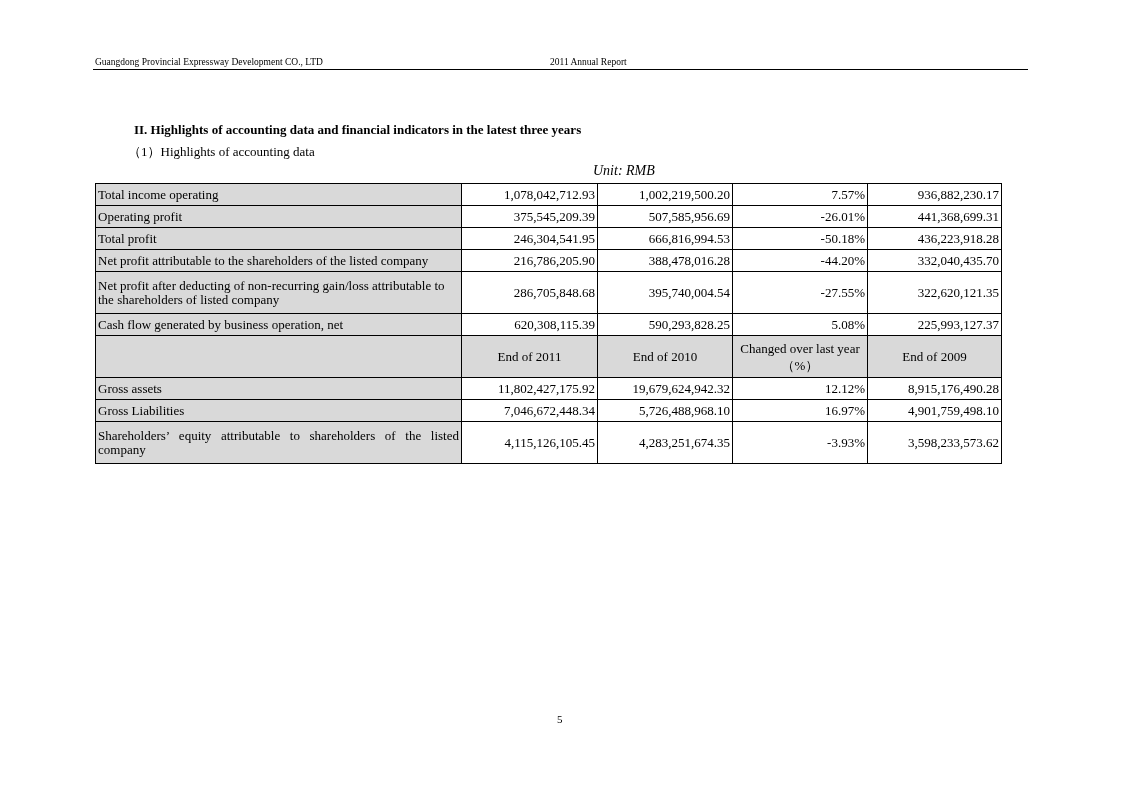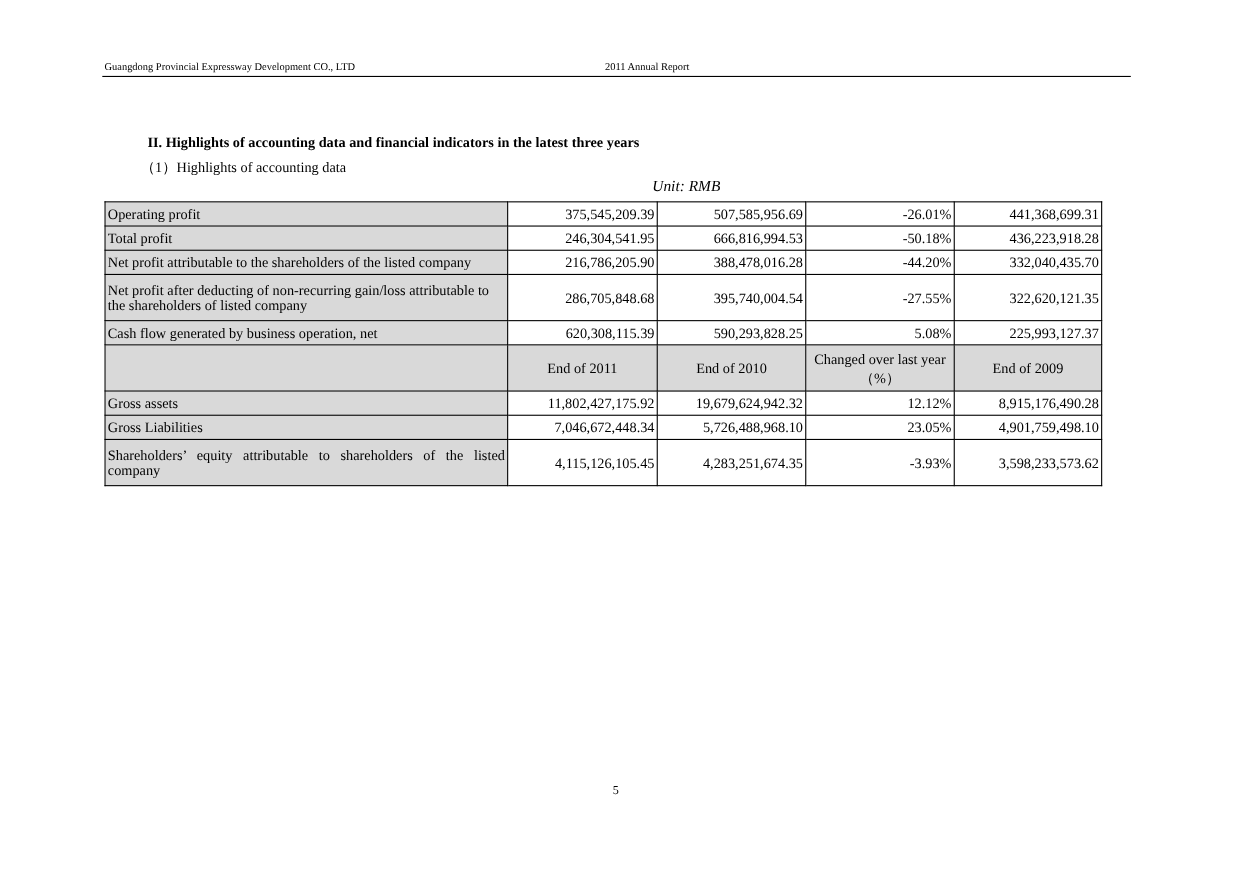--- a/index.html
+++ b/index.html
@@ -35,20 +35,27 @@
 
 <table>
   <colgroup>
     <col style="width:366px">
       <col style="width:136px">
       <col style="width:135px">
       <col style="width:135px">
       <col style="width:134px">
   </colgroup>
   <tbody>
+  <tr class="one">
+    <td class="lbl">Total income operating</td>
+    <td class="num">1,078,042,712.93</td>
+    <td class="num">1,002,219,500.20</td>
+    <td class="num">7.57%</td>
+    <td class="num">936,882,230.17</td>
+  </tr>
   <tr class="one">
     <td class="lbl">Operating profit</td>
     <td class="num">375,545,209.39</td>
     <td class="num">507,585,956.69</td>
     <td class="num">-26.01%</td>
     <td class="num">441,368,699.31</td>
   </tr>
   <tr class="one">
     <td class="lbl">Total profit</td>
     <td class="num">246,304,541.95</td>
@@ -89,21 +96,21 @@
     <td class="lbl">Gross assets</td>
     <td class="num">11,802,427,175.92</td>
     <td class="num">19,679,624,942.32</td>
     <td class="num">12.12%</td>
     <td class="num">8,915,176,490.28</td>
   </tr>
   <tr class="one">
     <td class="lbl">Gross Liabilities</td>
     <td class="num">7,046,672,448.34</td>
     <td class="num">5,726,488,968.10</td>
-    <td class="num">23.05%</td>
+    <td class="num">16.97%</td>
     <td class="num">4,901,759,498.10</td>
   </tr>
   <tr class="two">
     <td class="lbl wrap just">Shareholders’ equity attributable to shareholders of the listed company</td>
     <td class="num">4,115,126,105.45</td>
     <td class="num">4,283,251,674.35</td>
     <td class="num">-3.93%</td>
     <td class="num">3,598,233,573.62</td>
   </tr>
 </tbody>

